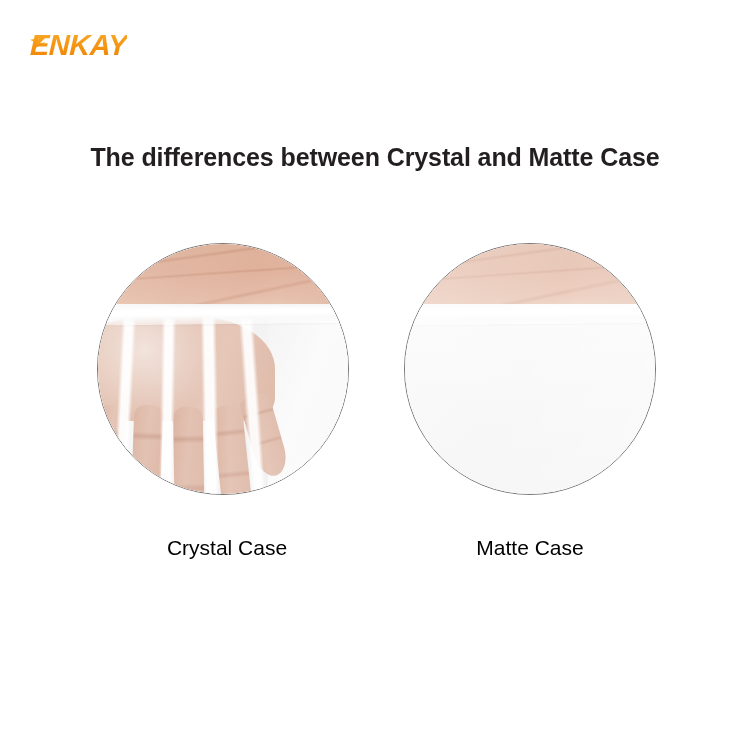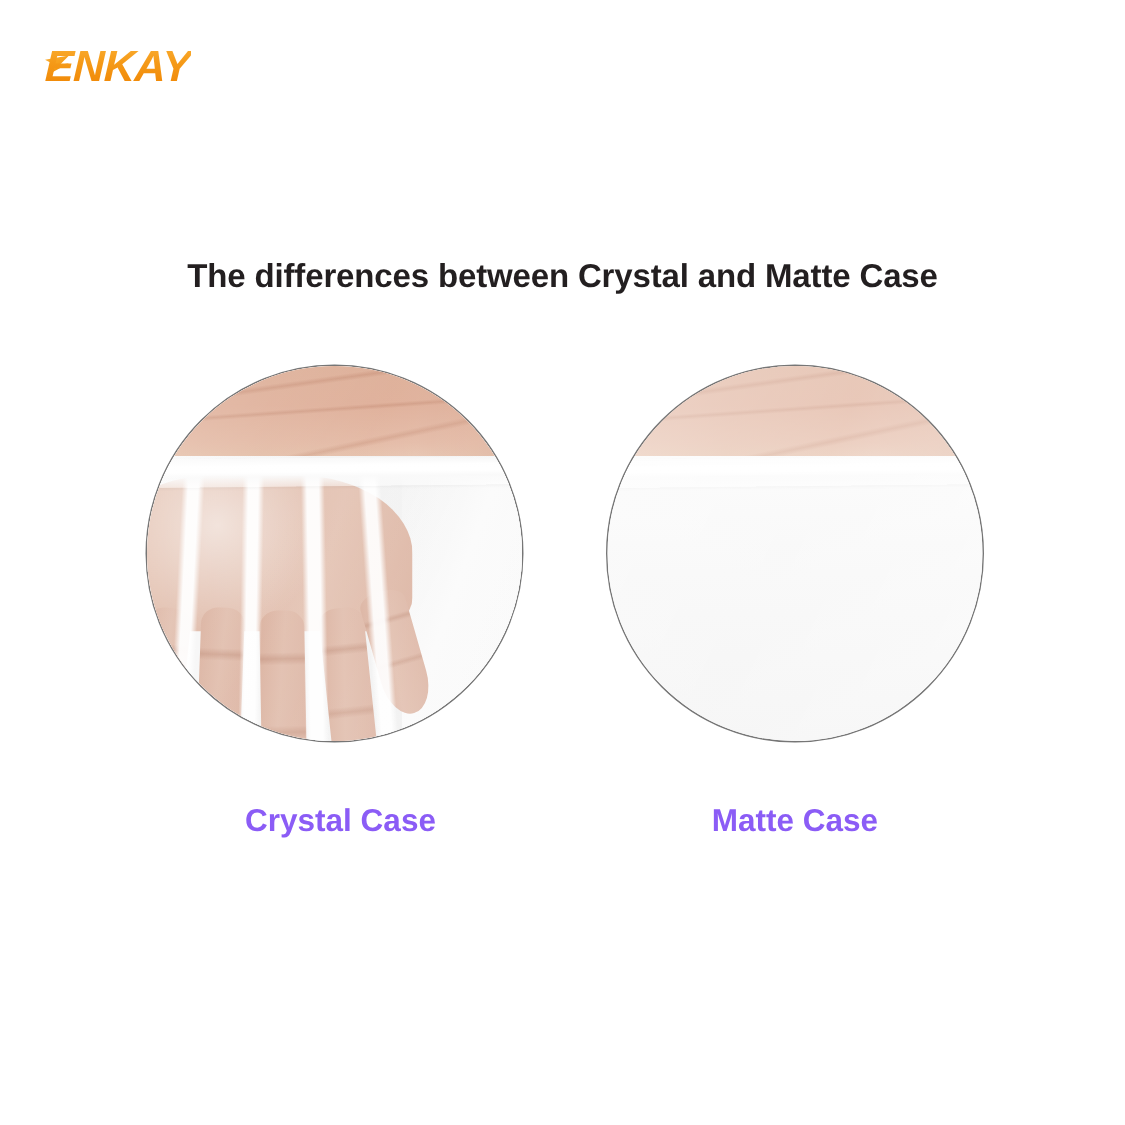--- a/index.html
+++ b/index.html
@@ -48,25 +48,24 @@
     clip-path: polygon(0% 22%, 100% 0%, 62% 48%, 100% 40%, 10% 100%, 48% 52%);
   }
 
   
   .headline {
     position: absolute;
     left: 0;
     top: 143px;
     width: 750px;
     text-align: center;
-    font-size: 22px;
+    font-size: 25px;
     font-weight: bold;
     color: #231f20;
     letter-spacing: -0.1px;
-    margin-top: 28px;
   }
 
   
   .compare-row {
     position: absolute;
     left: 0;
     top: 243px;
     width: 750px;
     height: 255px;
   }
@@ -224,22 +223,22 @@
     pointer-events: none;
   }
   
   .sharp-layer { position: absolute; inset: 0; }
 
   
   .caption {
     position: absolute;
     top: 536px;
     font-size: 21px;
-    font-weight: bold;
-    color: #8b5cf6;
+    font-weight: normal;
+    color: #000000;
     text-align: center;
     width: 300px;
   }
   .caption.left  { left: 77px; }
   .caption.right { left: 380px; }
 </style>
 </head>
 <body>
 
 <div class="brand-logo">

